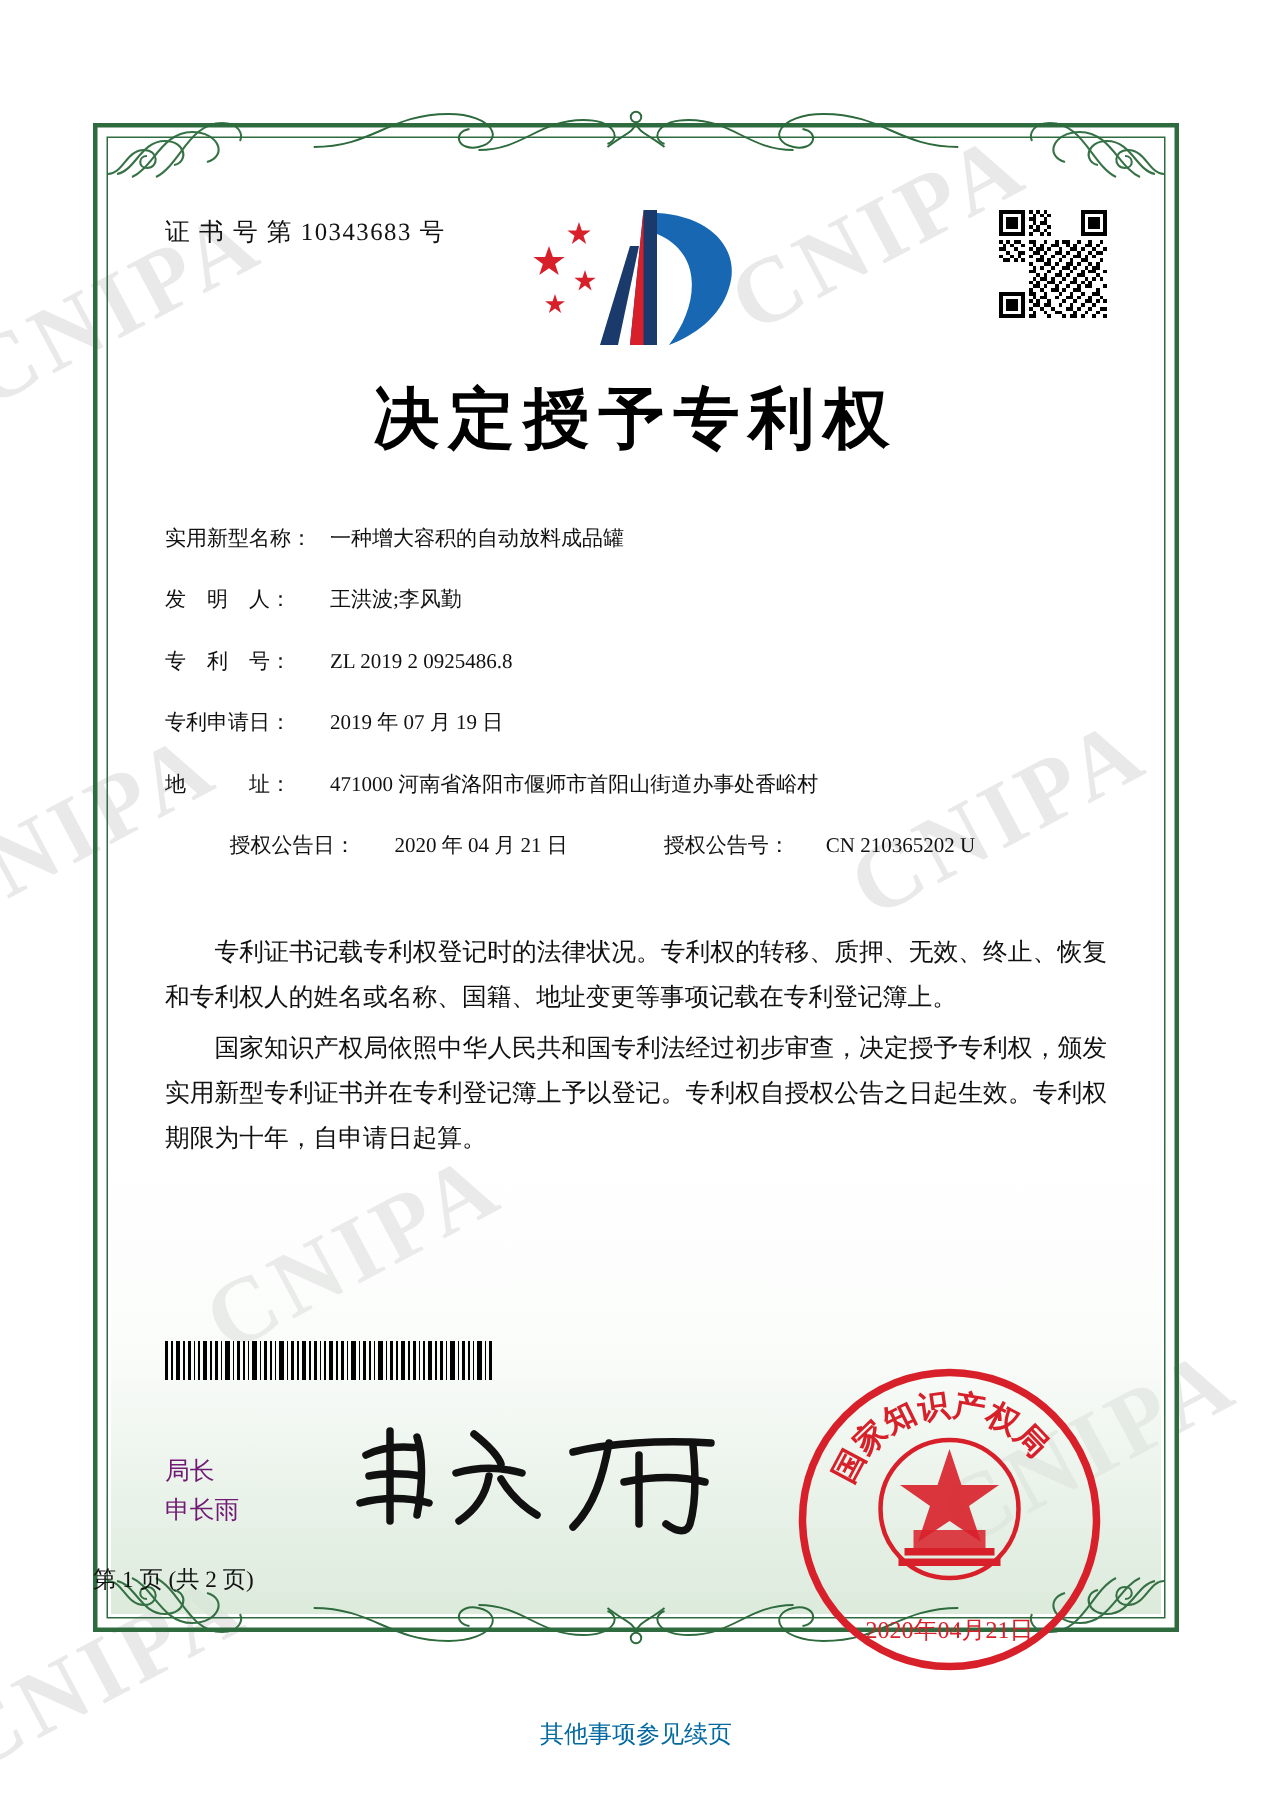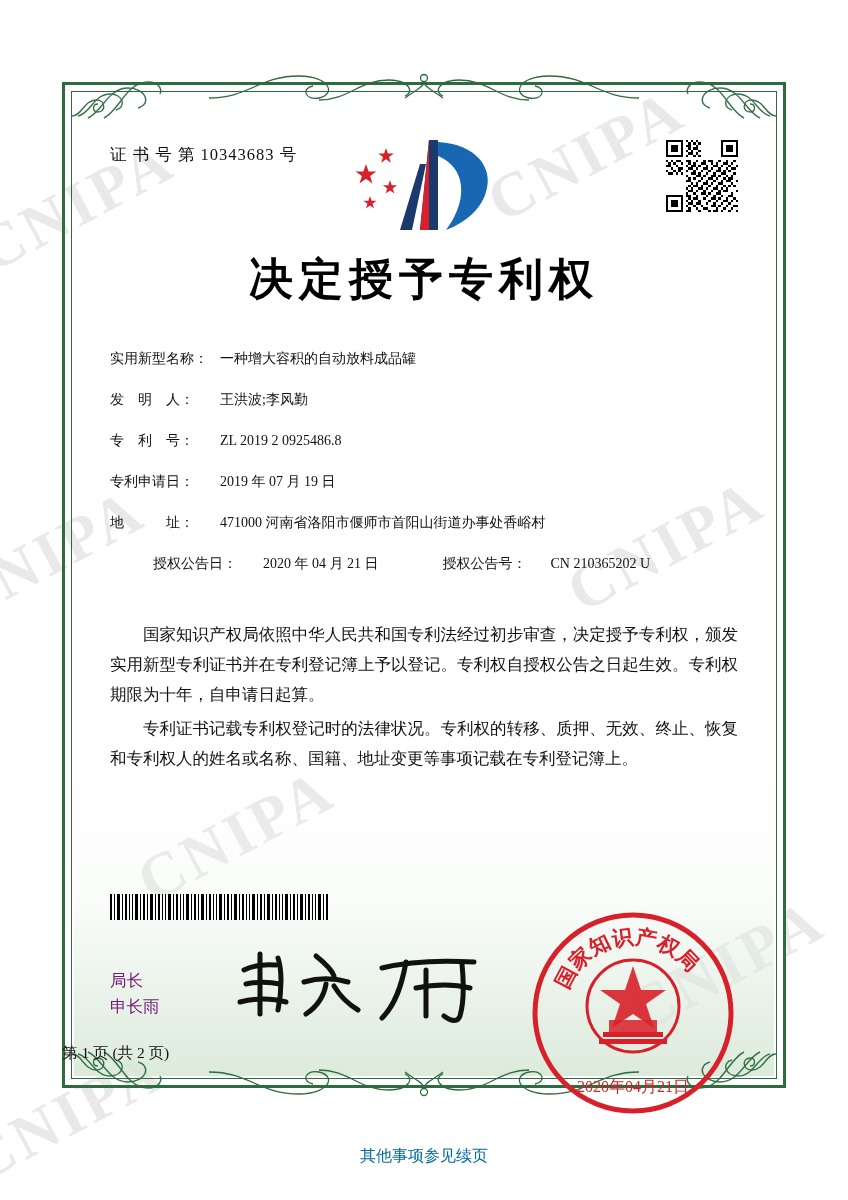--- a/index.html
+++ b/index.html
@@ -575,22 +575,22 @@
       <div class="row dual">
         <div class="label">授权公告日：</div>
         <div class="value">2020 年 04 月 21 日</div>
         <div class="gap"></div>
         <div class="label" style="width:108px">授权公告号：</div>
         <div class="value">CN 210365202 U</div>
       </div>
     </div>
 
     <div class="paras">
+      <p>专利证书记载专利权登记时的法律状况。专利权的转移、质押、无效、终止、恢复和专利权人的姓名或名称、国籍、地址变更等事项记载在专利登记簿上。</p>
       <p>国家知识产权局依照中华人民共和国专利法经过初步审查，决定授予专利权，颁发实用新型专利证书并在专利登记簿上予以登记。专利权自授权公告之日起生效。专利权期限为十年，自申请日起算。</p>
-      <p>专利证书记载专利权登记时的法律状况。专利权的转移、质押、无效、终止、恢复和专利权人的姓名或名称、国籍、地址变更等事项记载在专利登记簿上。</p>
     </div>
 
     <div class="barcode">
       <svg viewBox="0 0 218 26" width="218" height="26" shape-rendering="crispEdges">
         <rect width="218" height="26" fill="#ffffff" fill-opacity="0"></rect>
         <g fill="#000">
           <rect x="0" y="0" width="2" height="26"></rect>
             <rect x="4" y="0" width="1" height="26"></rect>
           <rect x="7" y="0" width="3" height="26"></rect>
             <rect x="12" y="0" width="1" height="26"></rect>

